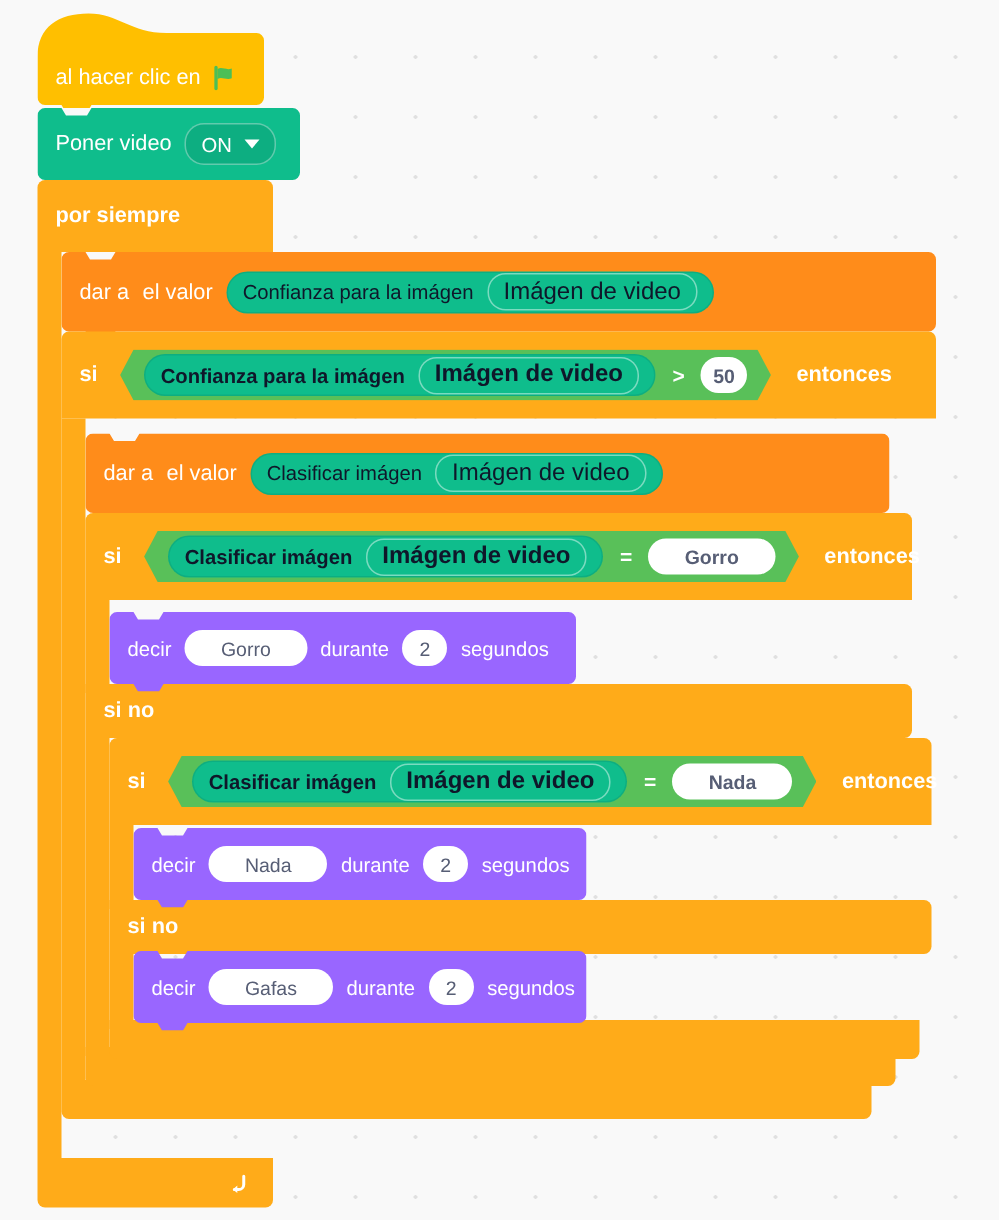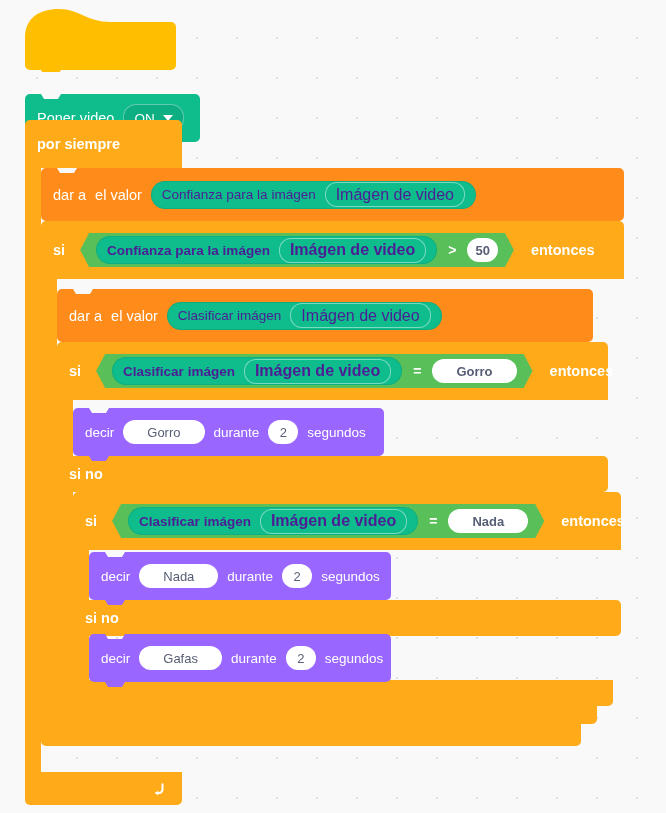--- a/index.html
+++ b/index.html
@@ -21,21 +21,21 @@
 
   
   .cb-top{border-radius:5px 5px 0 0;display:flex;align-items:center;padding:0 12px;gap:9px;color:#fff;font-size:14.5px;white-space:nowrap;}
   .cb-mid{display:flex;align-items:center;padding:0 12px;color:#fff;font-size:14.5px;white-space:nowrap;}
   .cb-bot{border-radius:0 0 5px 5px;display:flex;align-items:center;justify-content:flex-end;padding:0 16px;color:#fff;font-size:14.5px;}
 
   
   .reporter{
     display:inline-flex;align-items:center;
     background:#0FBD8C;
-    color:#4c1d95;font-size:13.5px;
+    color:#0f172a;font-size:13.5px;
     height:28px;border-radius:14px;padding:0 11px;
     box-shadow: inset 0 0 0 1px rgba(0,0,0,0.08);
     white-space:nowrap;gap:9px;
   }
   .reporter .inner-rep{
     display:inline-flex;align-items:center;
     background:#0FBD8C;border:1px solid rgba(255,255,255,0.45);
     height:23px;border-radius:12px;padding:0 10px;font-size:16px;
   }
 
@@ -76,23 +76,32 @@
 </style>
 </head>
 <body>
 
 <div class="canvas">
 
   <div class="blk" style="left:25px;top:8px;width:151px;height:64px;">
     <svg width="151" height="64" style="position:absolute;left:0;top:0;">
       <path d="M0,30 C0,10 14,1 34,1 C54,1 62,14 86,14 L146,14 A5,5 0 0 1 151,19 L151,57 A5,5 0 0 1 146,62 L41,62 L41,62 L36,62 L33,67 L19,67 L16,62 L5,62 A5,5 0 0 1 0,57 Z" fill="#FFBF00"></path>
     </svg>
-  </div>
-
-  <div class="blk" style="left:25px;top:72px;width:175px;height:48px;margin-top:22px;">
+    <div style="position:absolute;left:12px;top:30px;height:28px;display:flex;align-items:center;gap:7px;">
+      <span class="lbl">al hacer clic en</span>
+      <span class="flag">
+        <svg width="18" height="18" viewBox="0 0 18 18">
+          <path d="M3 2 L3 16" stroke="#4CBF56" stroke-width="2.2" stroke-linecap="round" fill="none"></path>
+          <path d="M4 3 C7 1.2 10 4.2 13.5 2.6 L13.5 9.2 C10 10.8 7 7.8 4 9.6 Z" fill="#4CBF56"></path>
+        </svg>
+      </span>
+    </div>
+  </div>
+
+  <div class="blk" style="left:25px;top:72px;width:175px;height:48px;">
     <svg width="175" height="53" style="position:absolute;left:0;top:0;">
       <path d="M0,5 A5,5 0 0 1 5,0 L16,0 L19,5 L33,5 L36,0 L170,0 A5,5 0 0 1 175,5 L175,43 A5,5 0 0 1 170,48 L36,48 L33,53 L19,53 L16,48 L5,48 A5,5 0 0 1 0,43 Z" fill="#0FBD8C"></path>
     </svg>
     <div style="position:absolute;left:12px;top:0;height:48px;display:flex;align-items:center;gap:9px;">
       <span class="lbl">Poner video</span>
       <span class="dropdown dark">
         <span>ON</span>
         <span class="caret"></span>
       </span>
     </div>

